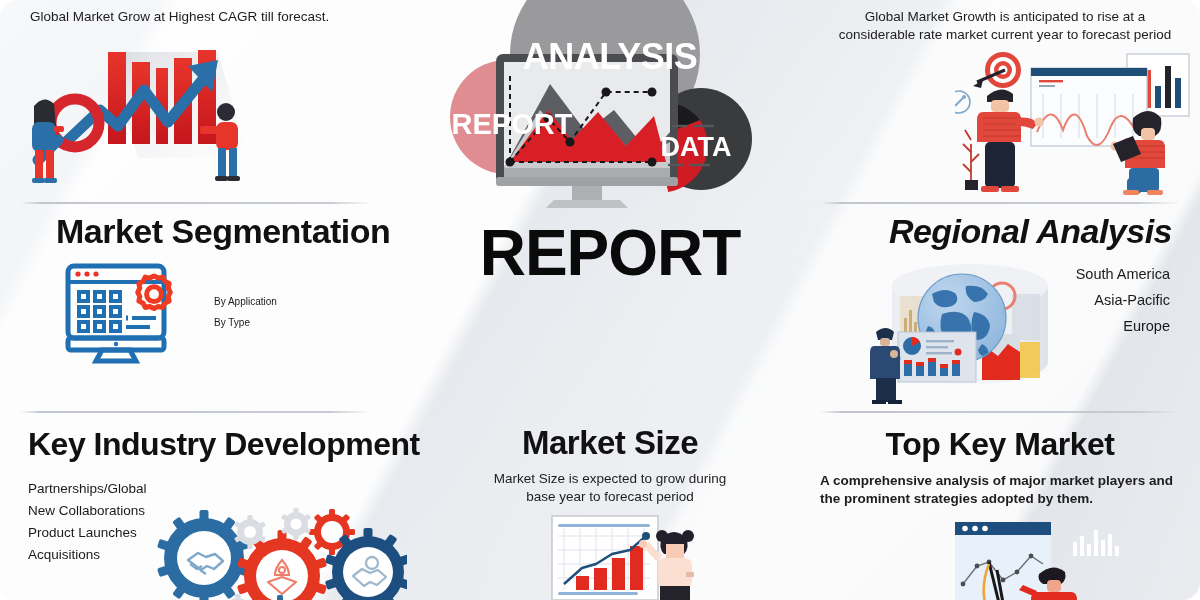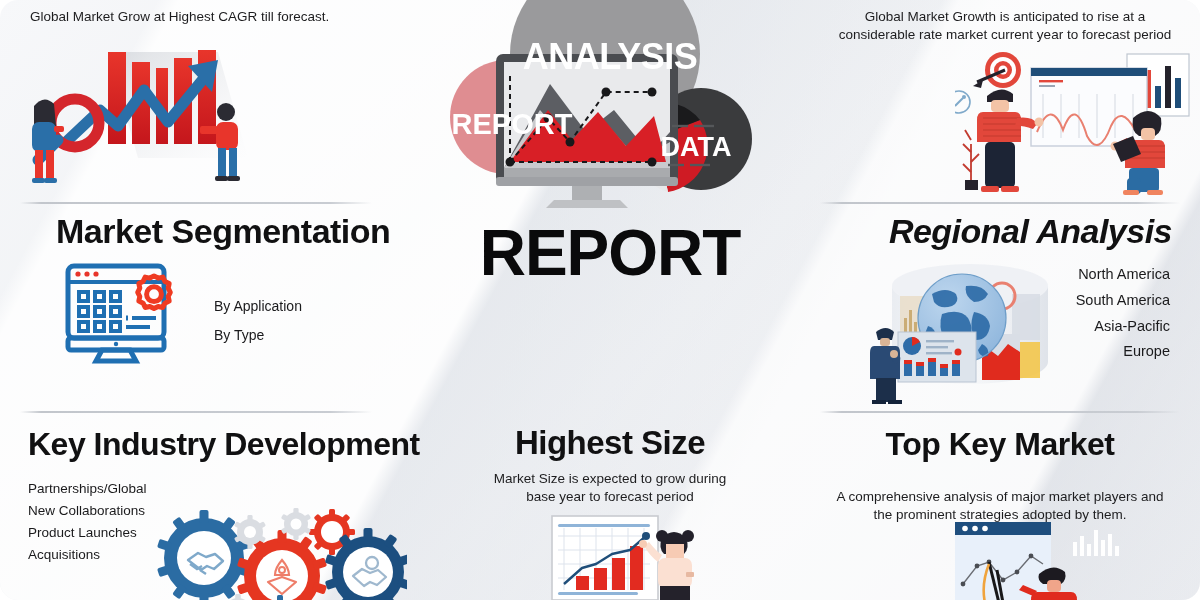--- a/index.html
+++ b/index.html
@@ -59,21 +59,21 @@
     color: #1a1a1c;
     line-height: 1.62;
   }
   .reg-item {
     font-size: 14.5px;
     color: #1a1a1c;
     line-height: 1.78;
     text-align: right;
   }
   .seg-item {
-    font-size: 14px;
+    font-size: 10px;
     color: #1a1a1c;
     line-height: 2.05;
   }
 
   
   #hero { position: absolute; left: 400px; top: 0; width: 420px; height: 600px; }
   #hero-graphic { position: absolute; left: 0; top: -8px; width: 420px; height: 230px; }
   .big-title {
     position: absolute; left: 0; top: 222px; width: 420px;
     text-align: center;
@@ -391,21 +391,21 @@
     <div class="circ-label" style="left:120px;top:36px;width:180px;font-size:36px;letter-spacing:-0.5px;">ANALYSIS</div>
     <div class="circ-label" style="left:42px;top:108px;width:140px;font-size:29px;">REPORT</div>
     <div class="circ-label" style="left:246px;top:132px;width:100px;font-size:27px;">DATA</div>
 
     <div class="big-title">
       <span>REPORT</span>
     </div>
   </div>
 
   <div class="cell" style="left:420px;top:418px;width:380px;height:182px;">
-    <div class="hdr" style="position:absolute;left:0;top:8px;width:380px;text-align:center;font-size:33px;">Highest Size</div>
+    <div class="hdr" style="position:absolute;left:0;top:8px;width:380px;text-align:center;font-size:33px;">Market Size</div>
     <div class="blurb" style="position:absolute;left:0;top:52px;width:380px;text-align:center;">
       <div>Market Size is expected to grow during</div>
       <div>base year to forecast period</div>
     </div>
 
     <svg style="position:absolute;left:130px;top:96px;" width="155" height="90" viewBox="0 0 155 90">
       <rect x="2" y="2" width="106" height="84" fill="#ffffff" stroke="#C9CBD0" stroke-width="1.6"></rect>
       <g stroke="#DDE3EC" stroke-width="1">
         <line x1="14" y1="14" x2="14" y2="76"></line>
           <line x1="30" y1="14" x2="30" y2="76"></line>
@@ -603,31 +603,30 @@
         <path d="M4 90 h22 q4 0 4 7 v26 h-30 v-26 q0 -7 4 -7z" fill="#2A4A74"></path>
         <path d="M24 94 q8 4 6 12 l-6 2 -4 -10z" fill="#2A4A74"></path>
         <circle cx="24" cy="98" r="4" fill="#D9B496"></circle>
         <rect x="6" y="122" width="20" height="24" fill="#1C2F4A"></rect>
         <rect x="2" y="144" width="14" height="4" fill="#14233A"></rect>
         <rect x="18" y="144" width="14" height="4" fill="#14233A"></rect>
       </g>
     </svg>
 
     <div style="position:absolute;right:30px;top:56px;width:180px;">
-      <div class="reg-item">North America</div>
       <div class="reg-item">South America</div>
       <div class="reg-item">Asia-Pacific</div>
       <div class="reg-item">Europe</div>
     </div>
   </div>
   <div class="divider" style="left:820px;top:411px;width:360px;"></div>
 
   <div class="cell" style="left:800px;top:418px;width:400px;height:182px;">
     <div class="hdr" style="position:absolute;left:0;top:10px;width:400px;text-align:center;font-size:32px;">Top Key Market</div>
-    <div class="blurb" style="position:absolute;left:20px;top:70px;width:360px;text-align:center;">
+    <div class="blurb" style="position:absolute;left:20px;top:54px;width:360px;font-weight:bold;">
       <div>A comprehensive analysis of major market players and</div>
       <div>the prominent strategies adopted by them.</div>
     </div>
 
     <svg style="position:absolute;left:145px;top:100px;" width="235" height="85" viewBox="0 0 235 85">
       <rect x="10" y="4" width="96" height="78" fill="#E8F0FA"></rect>
       <rect x="10" y="4" width="96" height="13" fill="#1E4E7E"></rect>
       <circle cx="20" cy="10.5" r="2.8" fill="#ffffff"></circle>
       <circle cx="30" cy="10.5" r="2.8" fill="#ffffff"></circle>
       <circle cx="40" cy="10.5" r="2.8" fill="#ffffff"></circle>

